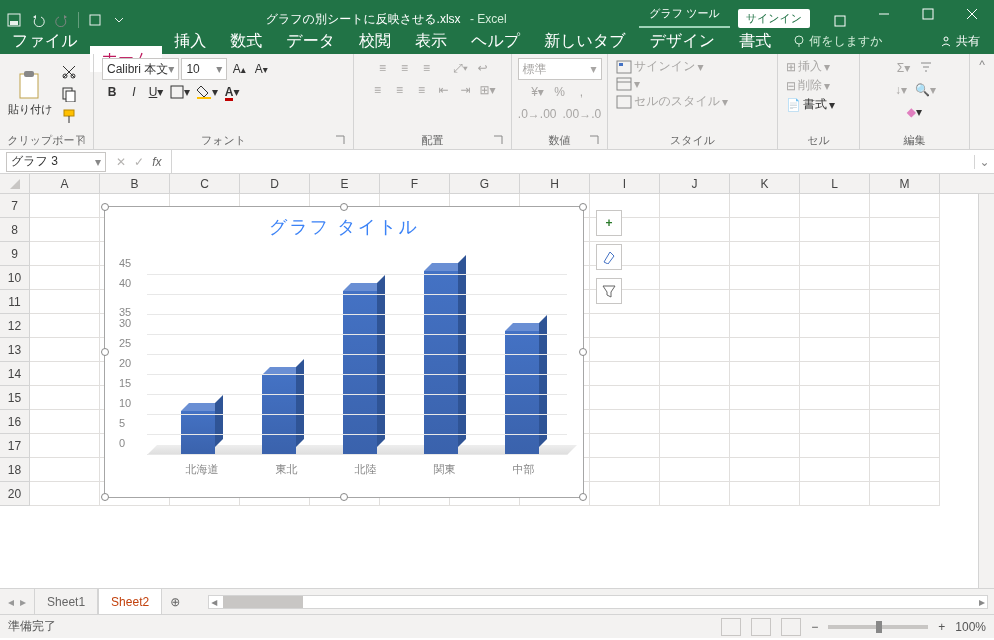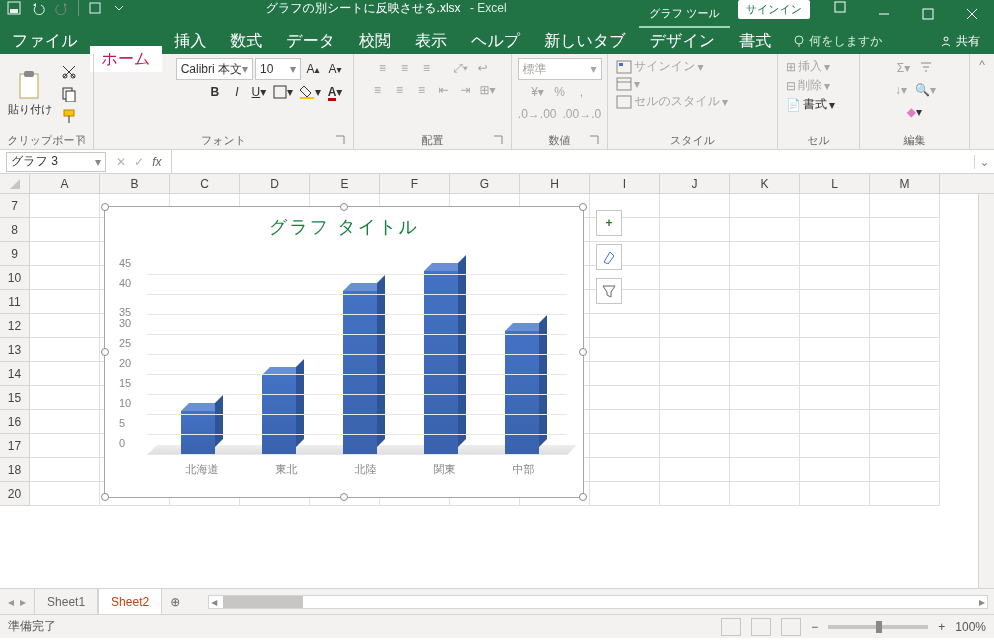--- a/index.html
+++ b/index.html
@@ -1,17 +1,17 @@
 <!DOCTYPE html>
 <html><head>
 <meta charset="utf-8">
 <style>
 * { box-sizing: border-box; margin: 0; padding: 0; font-family: "Segoe UI", Meiryo, sans-serif; }
 body { width: 994px; height: 640px; background: #fff; overflow: hidden; font-size: 12px; color: #333; }
-.titlebar { height: 28px; background: #217346; display: flex; align-items: flex-start; color: #fff; }
+.titlebar { height: 28px; background: #217346; display: flex; align-items: flex-end; color: #fff; }
 .qa { display: flex; align-items: center; padding: 0 6px; gap: 8px; }
 .qa .icon { width: 16px; height: 16px; display: inline-flex; align-items: center; justify-content: center; opacity: .9; }
 .qa .sep { width: 1px; height: 16px; background: rgba(255,255,255,.3); }
 .title-center { flex: 1; text-align: center; font-size: 12px; }
 .title-center .f { color: #fff; }
 .title-center .excel { color: #d4edda; margin-left: 6px; }
 .tool-tabs { display: flex; align-items: center; }
 .tool-tab { padding: 0 10px; font-size: 11px; height: 28px; display: flex; align-items: center; border-bottom: 2px solid #9fd3b8; }
 .signin { background: #fff; color: #217346; font-size: 11px; padding: 2px 8px; margin: 0 8px; border-radius: 2px; }
 .winbtns { display: flex; }
@@ -43,21 +43,21 @@
 .colhdrs { display: flex; height: 20px; background: #f3f2f1; border-bottom: 1px solid #d4d4d4; }
 .corner { width: 30px; border-right: 1px solid #d4d4d4; background: #f3f2f1; display:flex;align-items:center;justify-content:center; }
 .colhdr { flex: 1; max-width: 70px; min-width: 70px; border-right: 1px solid #d4d4d4; text-align: center; font-size: 12px; color: #444; line-height: 20px; }
 .gridrows { position: relative; }
 .gridrow { display: flex; height: 24px; }
 .rowhdr { width: 30px; background: #f3f2f1; border-right: 1px solid #d4d4d4; border-bottom: 1px solid #d4d4d4; text-align: center; font-size: 12px; color: #444; line-height: 24px; }
 .cell { width: 70px; border-right: 1px solid #e1dfdd; border-bottom: 1px solid #e1dfdd; }
 .vscroll { position: absolute; right: 0; top: 20px; bottom: 0; width: 16px; background: #f3f2f1; border-left: 1px solid #d4d4d4; }
 .chart { position: absolute; left: 104px; top: 32px; width: 480px; height: 292px; background: #fff; border: 1px solid #a6a6a6; }
 .handle { position: absolute; width: 8px; height: 8px; background: #fff; border: 1px solid #888; border-radius: 50%; }
-.chart-title { text-align: center; font-size: 18px; color: #15803d; letter-spacing: 2px; padding: 8px 0 4px; }
+.chart-title { text-align: center; font-size: 18px; color: #3b82f6; letter-spacing: 2px; padding: 8px 0 4px; }
 .chart-body { position: relative; height: 236px; padding: 0 20px 0 48px; }
 .ylabel { position: absolute; left: 14px; font-size: 11px; color: #888; transform: translateY(-50%); }
 .gridline { position: absolute; left: 42px; right: 16px; height: 1px; background: #e8e8e8; }
 .floor { position: absolute; left: 42px; right: 16px; bottom: 24px; height: 10px; background: linear-gradient(#eee,#ddd); transform: skewX(-45deg); transform-origin: left bottom; }
 .bars { position: absolute; left: 52px; right: 20px; bottom: 24px; display: flex; justify-content: space-around; align-items: flex-end; height: 180px; }
 .bar3d { position: relative; width: 34px; }
 .bar3d .front { width: 100%; background: linear-gradient(#4472c4,#3a62ac); }
 .bar3d .top { position: absolute; top: -8px; left: 4px; width: 34px; height: 8px; background: #6a8fd4; transform: skewX(-45deg); }
 .bar3d .side { position: absolute; top: -8px; right: -8px; width: 8px; background: #2f5496; transform: skewY(-45deg); transform-origin: top left; }
 .xlabels { position: absolute; left: 52px; right: 20px; bottom: 2px; display: flex; justify-content: space-around; font-size: 11px; color: #888; }
@@ -215,21 +215,21 @@
         <span class="dlg">
           <svg width="10" height="10">
             <path d="M1 1 L9 1 L9 9" fill="none" stroke="#888"></path>
             <line x1="3" y1="7" x2="8" y2="2" stroke="#888"></line>
           </svg>
         </span>
       </div>
   </div>
 
   <div class="group" style="width:260px">
-    <div class="group-body stack" style="align-items:flex-end;padding:2px 4px">
+    <div class="group-body stack" style="align-items:flex-start;padding:2px 4px">
       <div class="row">
         <div class="font-combo" style="flex:1">
             <span>Calibri 本文</span>
             <span style="margin-left:auto;color:#888">▾</span>
           </div>
         <div class="font-combo" style="width:46px">
             <span>10</span>
             <span style="margin-left:auto;color:#888">▾</span>
           </div>
         <span class="btn">A<sup>▴</sup></span>

